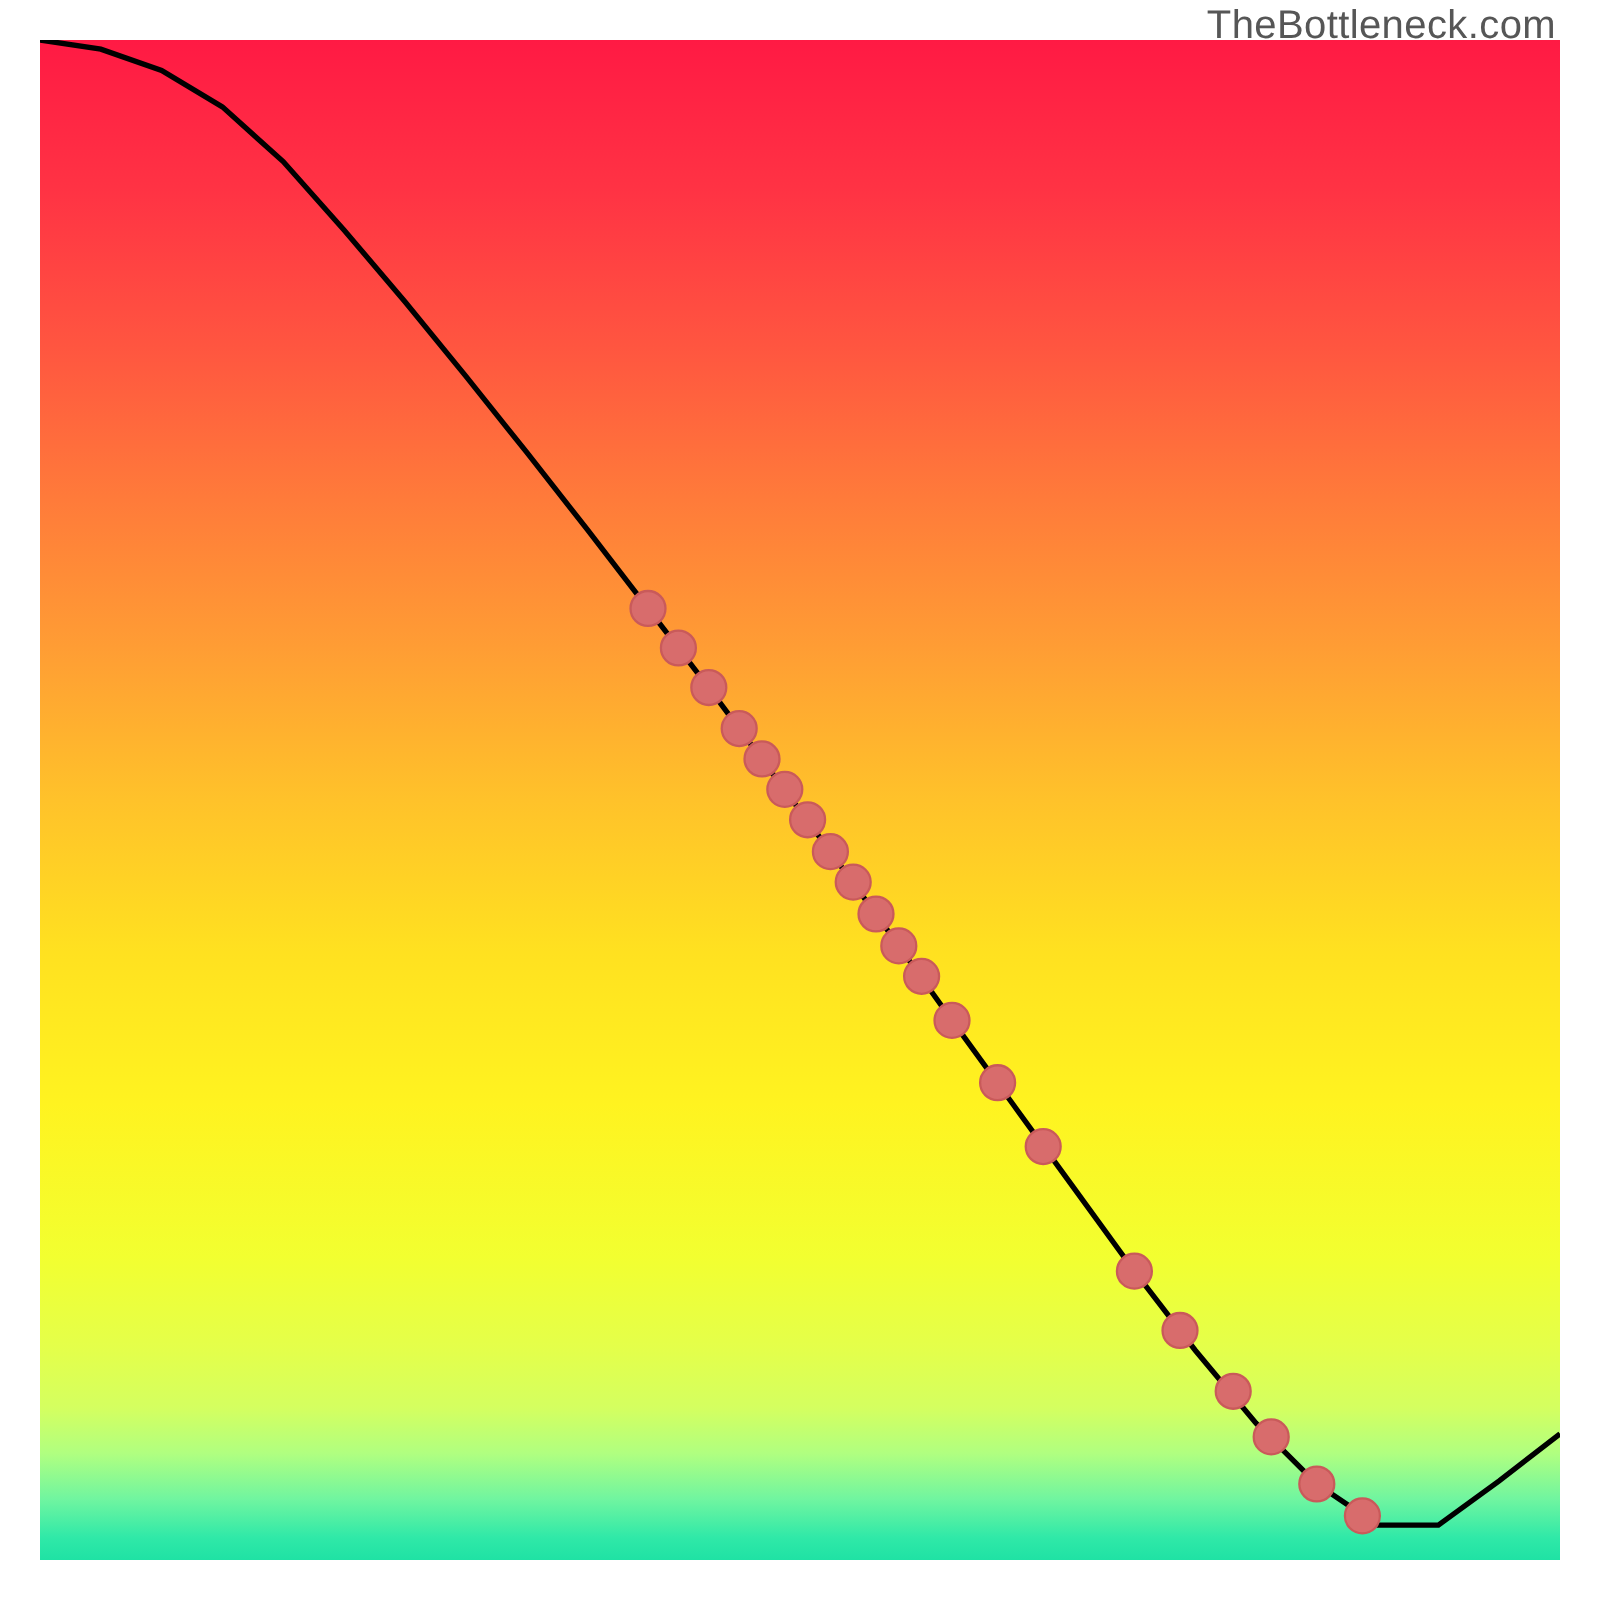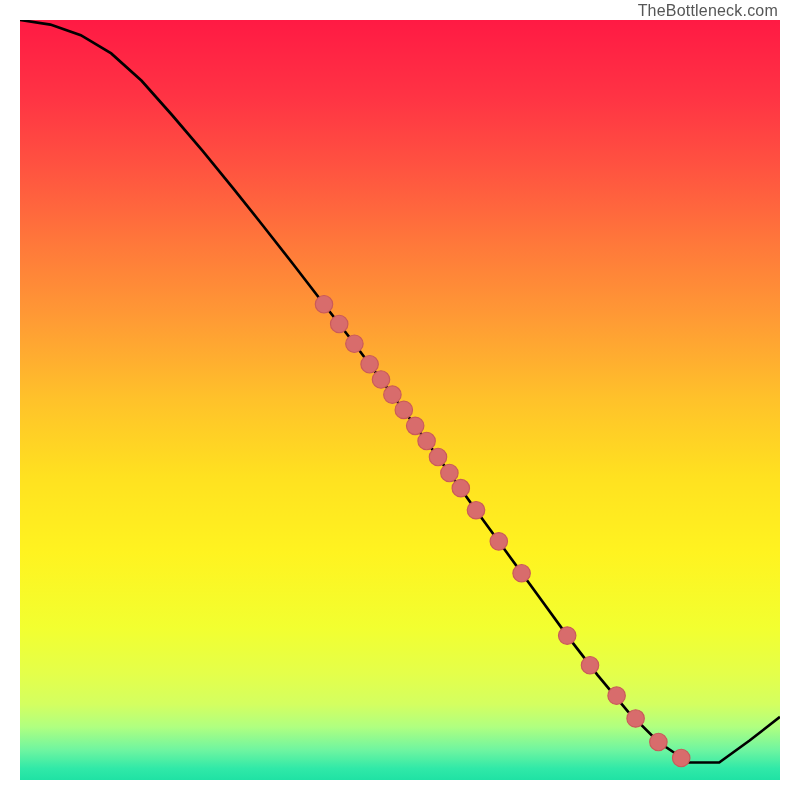--- a/index.html
+++ b/index.html
@@ -31,24 +31,25 @@
     position: absolute;
     inset: 0;
     width: 100%;
     height: 100%;
   }
   .attribution {
     position: absolute;
     right: 22px;
     top: 2px;
     font-family: Arial, Helvetica, sans-serif;
-    font-size: 16px;
+    font-size: 20px;
     font-weight: 500;
     color: #565656;
     letter-spacing: 0.2px;
+    text-decoration: underline;
   }
 </style>
 </head>
 <body>
 
 <div class="stage">
   <div class="attribution">TheBottleneck.com</div>
 
   <div class="plot-area">
     <svg class="gradient-bg" viewBox="0 0 100 100" preserveAspectRatio="none">

